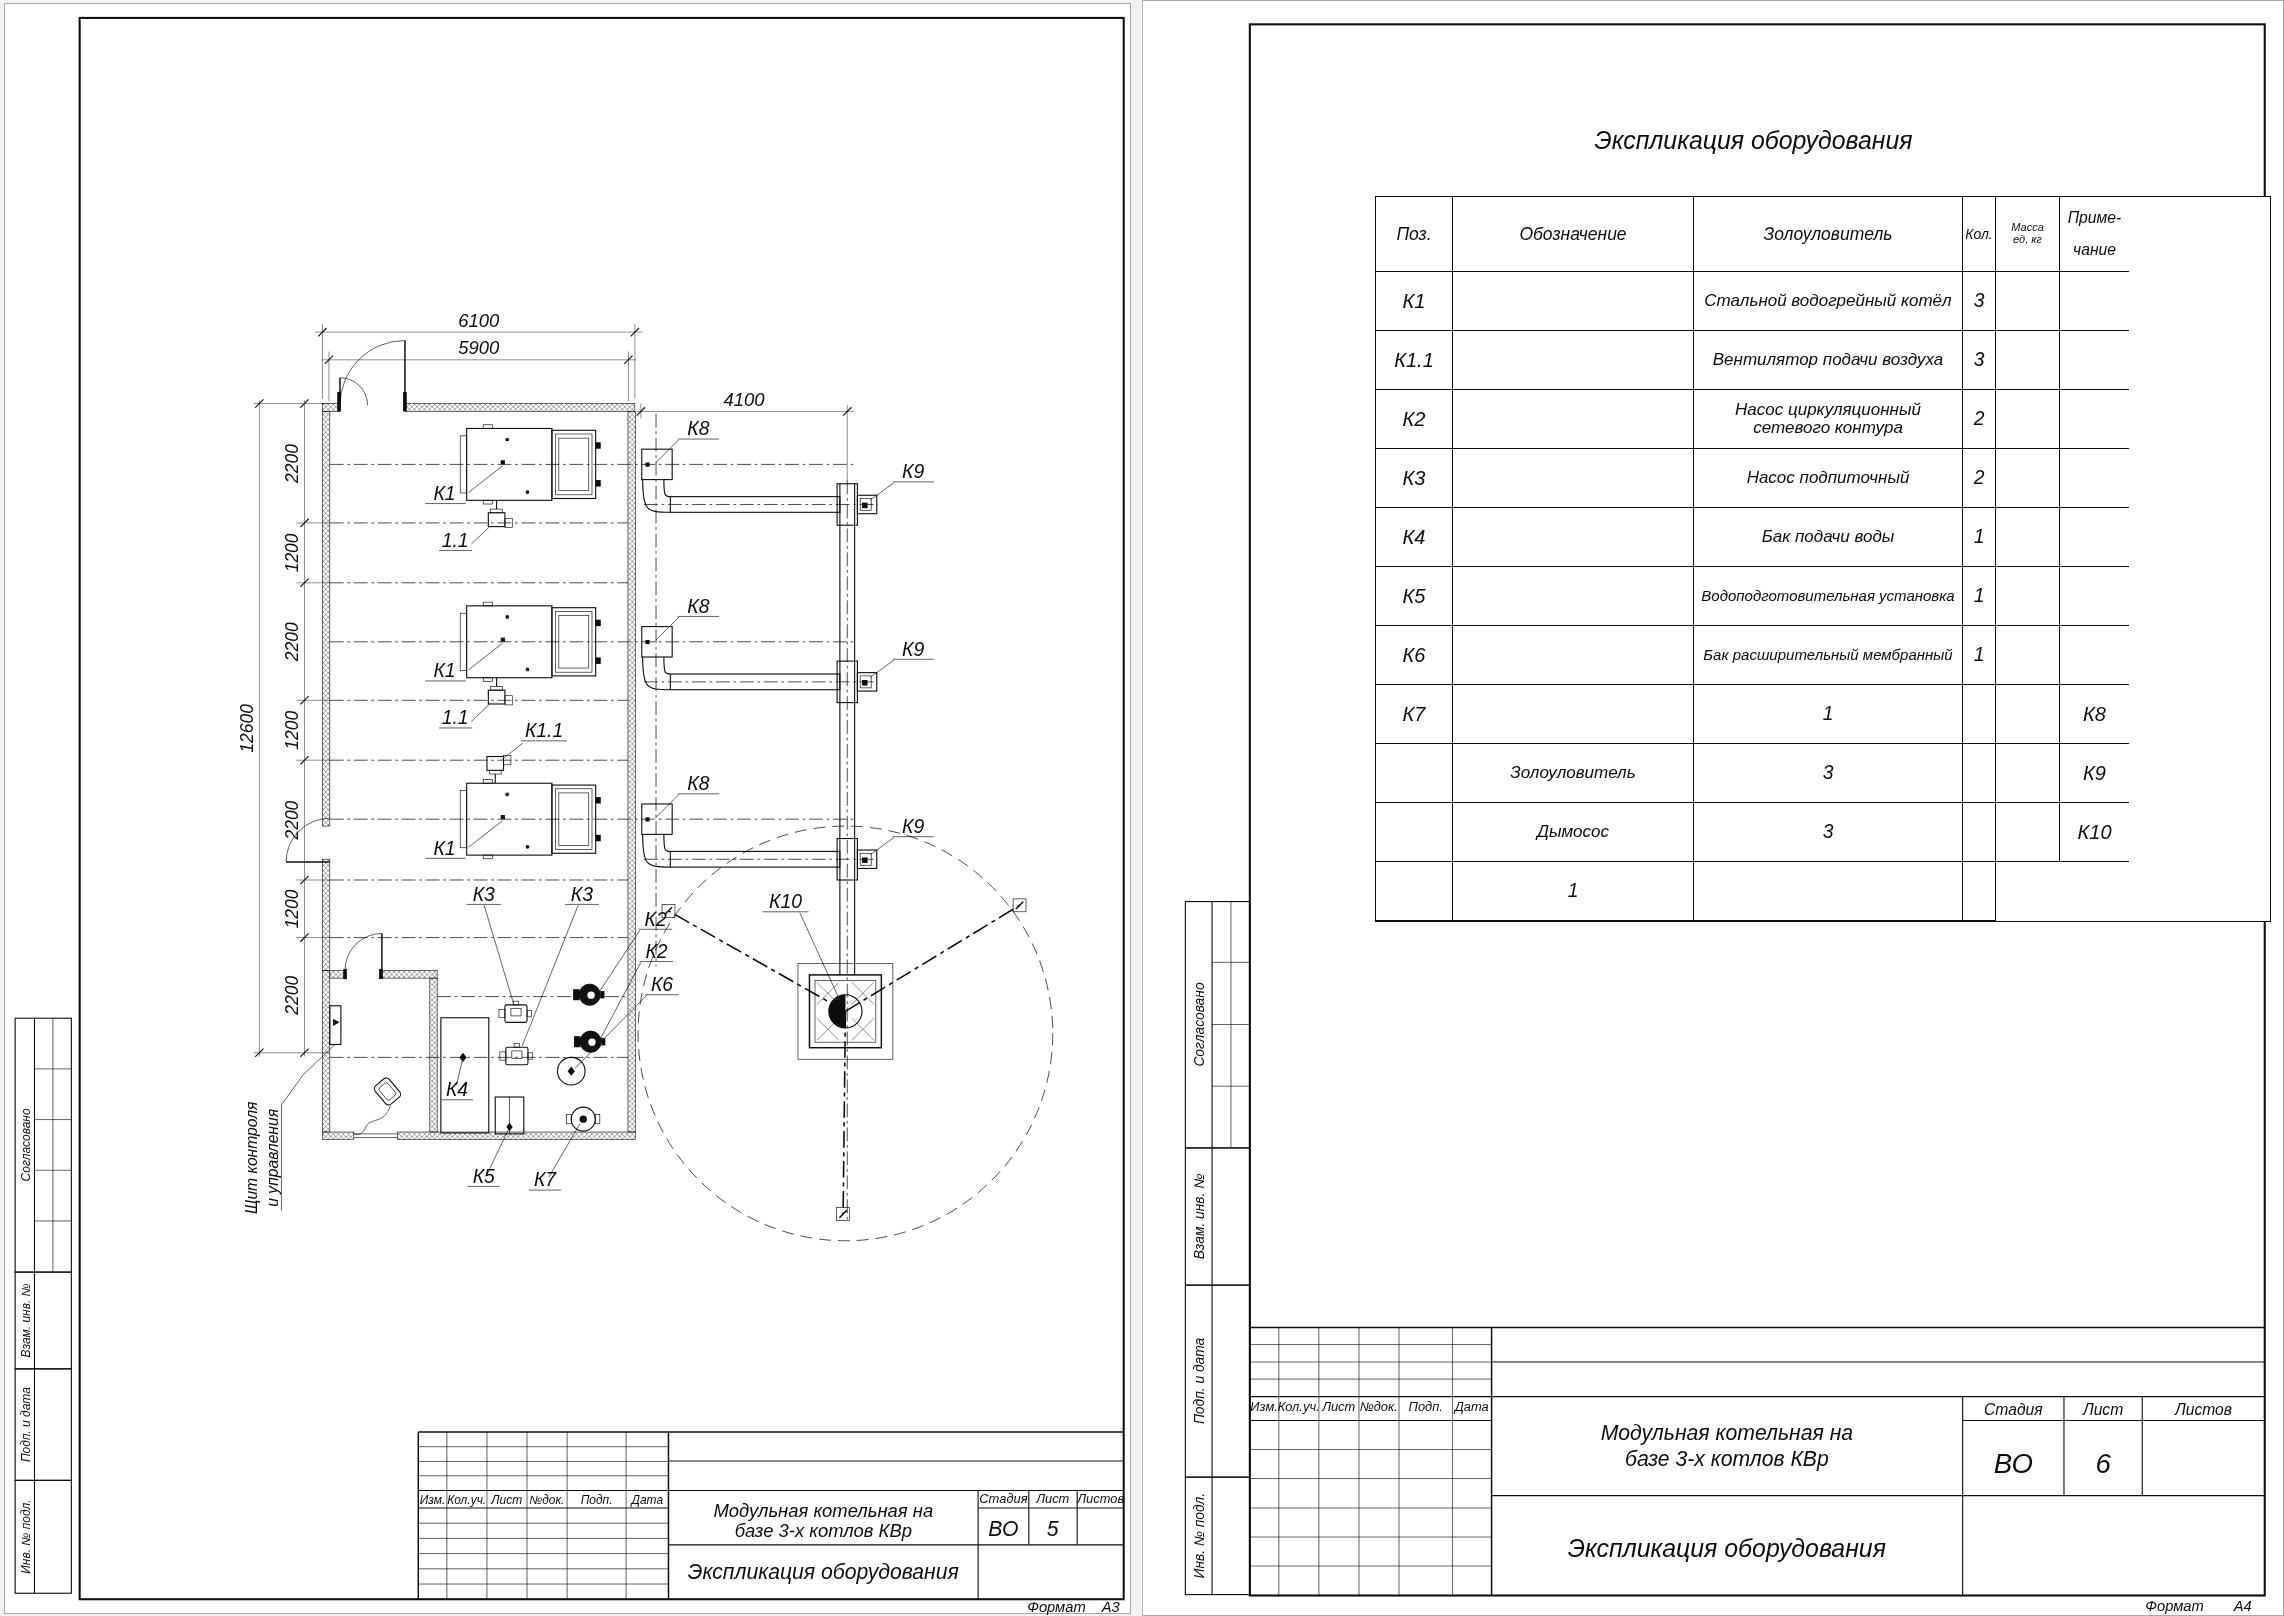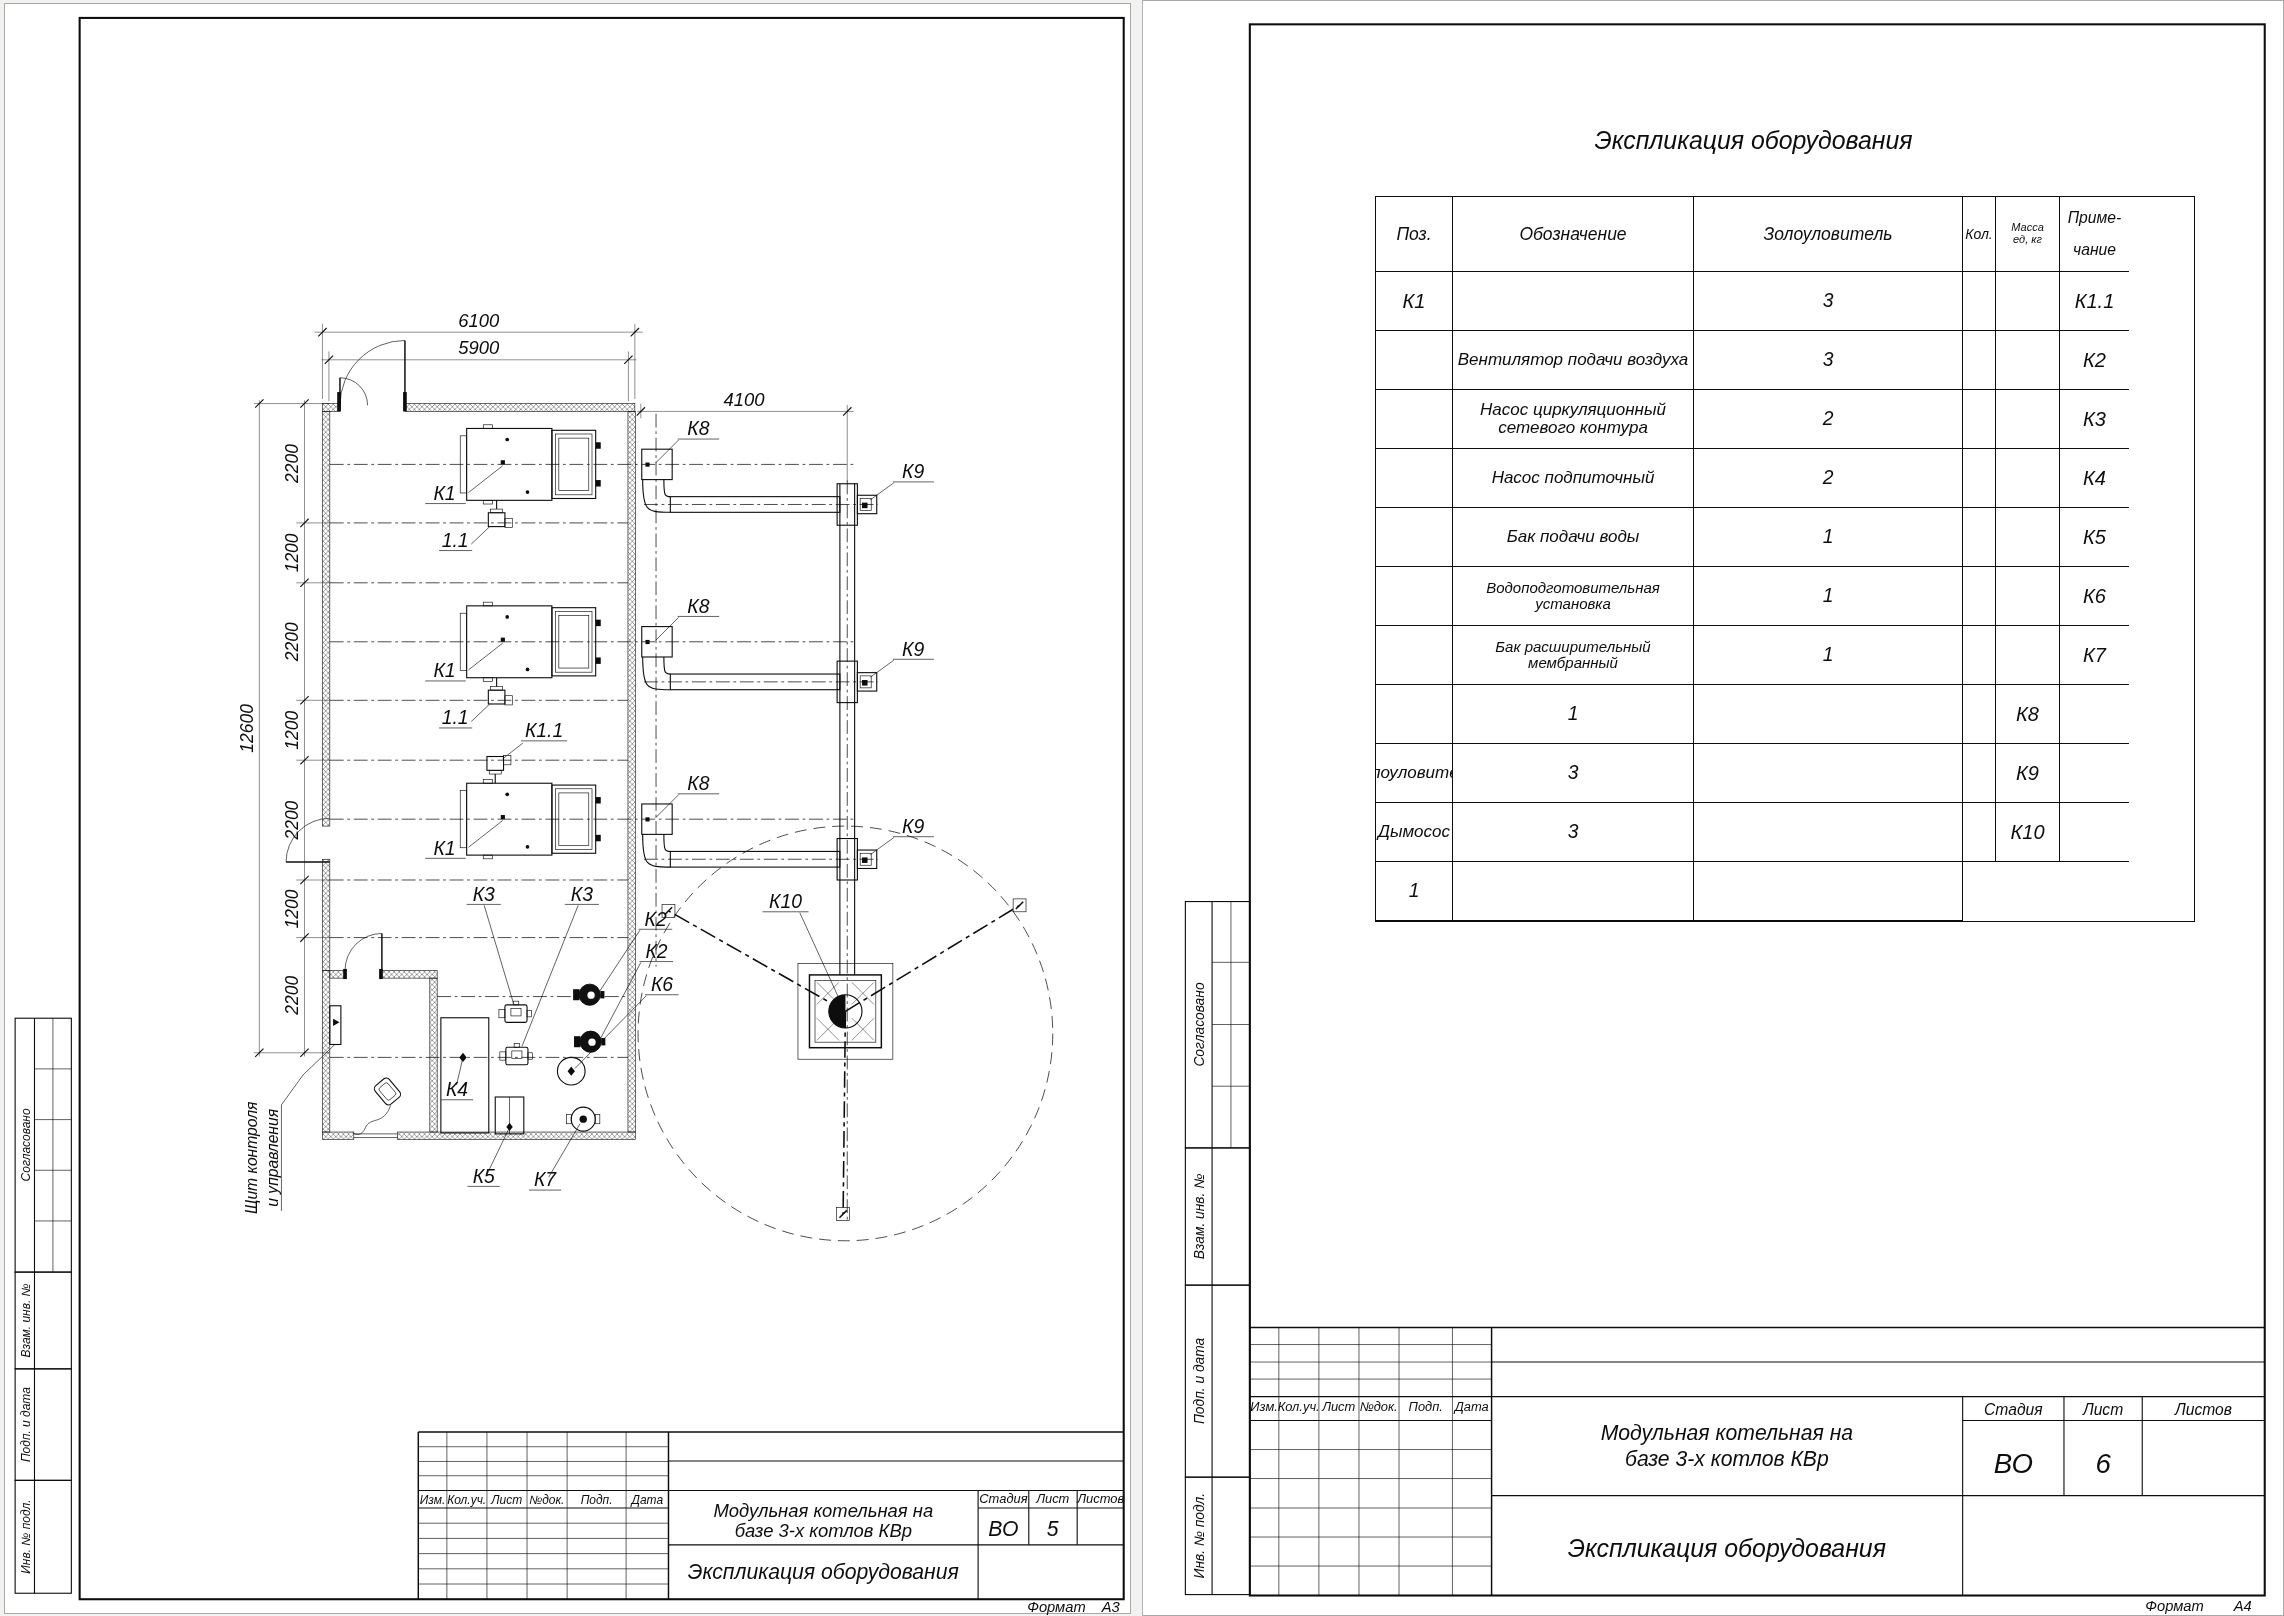--- a/index.html
+++ b/index.html
@@ -18,21 +18,21 @@
   .f{fill:#0d0d0d;stroke:none;}
   .dd{fill:none;stroke:#0d0d0d;stroke-width:1.6px;stroke-dasharray:30 8 6 8;}
   .guy{fill:none;stroke:#0d0d0d;stroke-width:3.4px;stroke-dasharray:36 10 9 10;}
   .gcirc{fill:none;stroke:#0d0d0d;stroke-width:1.6px;stroke-dasharray:26 15;}
   .wall{fill:url(#hx);stroke:#0d0d0d;stroke-width:1.3px;}
   .t26{font-size:26px;} .t28{font-size:28px;} .t30{font-size:30px;} .t32{font-size:32px;}
   .t34{font-size:34px;} .t38{font-size:38px;} .t40{font-size:40px;} .t42{font-size:42px;}
   .t46{font-size:46px;} .t54{font-size:54px;} .t60{font-size:60px;}
   .mid{text-anchor:middle;}
   
-  #spec-table{position:absolute;left:232px;top:195px;width:820px;border:1.8px solid #0d0d0d;
+  #spec-table{position:absolute;left:232px;top:195px;width:896px;border:1.8px solid #0d0d0d;
     display:grid;grid-template-columns:77px 241px 269px 33px 64px 69px;
     grid-template-rows:75px repeat(11,59px);box-sizing:border-box;background:#fff;}
   #spec-table .c{border-right:0.9px solid #0d0d0d;border-bottom:0.9px solid #0d0d0d;
     display:flex;flex-direction:column;align-items:center;justify-content:center;
     font-style:italic;color:#0d0d0d;overflow:hidden;line-height:1.05;text-align:center;}
   #spec-table .c:nth-child(6n){border-right:none;}
   #spec-table .hd{border-bottom:1.8px solid #0d0d0d;font-size:17.5px;}
   #spec-table .pos{font-size:20px;}
   #spec-table .nm{font-size:17px;}
   #spec-table .qty{font-size:19.3px;}
@@ -621,20 +621,23 @@
         </div>
   <div class="c hd" style="font-size:15.7px;gap:15px;">
           <span>Приме-</span>
           <span>чание</span>
         </div>
 
   <div class="c pos">
           <span>К1</span>
         </div>
   <div class="c"></div>
+  <div class="c nm">
+          <span>Стальной водогрейный котёл</span>
+        </div>
   <div class="c qty">
           <span>3</span>
         </div>
   <div class="c"></div>
         <div class="c"></div>
 
   <div class="c pos">
           <span>К1.1</span>
         </div>
   <div class="c"></div>

